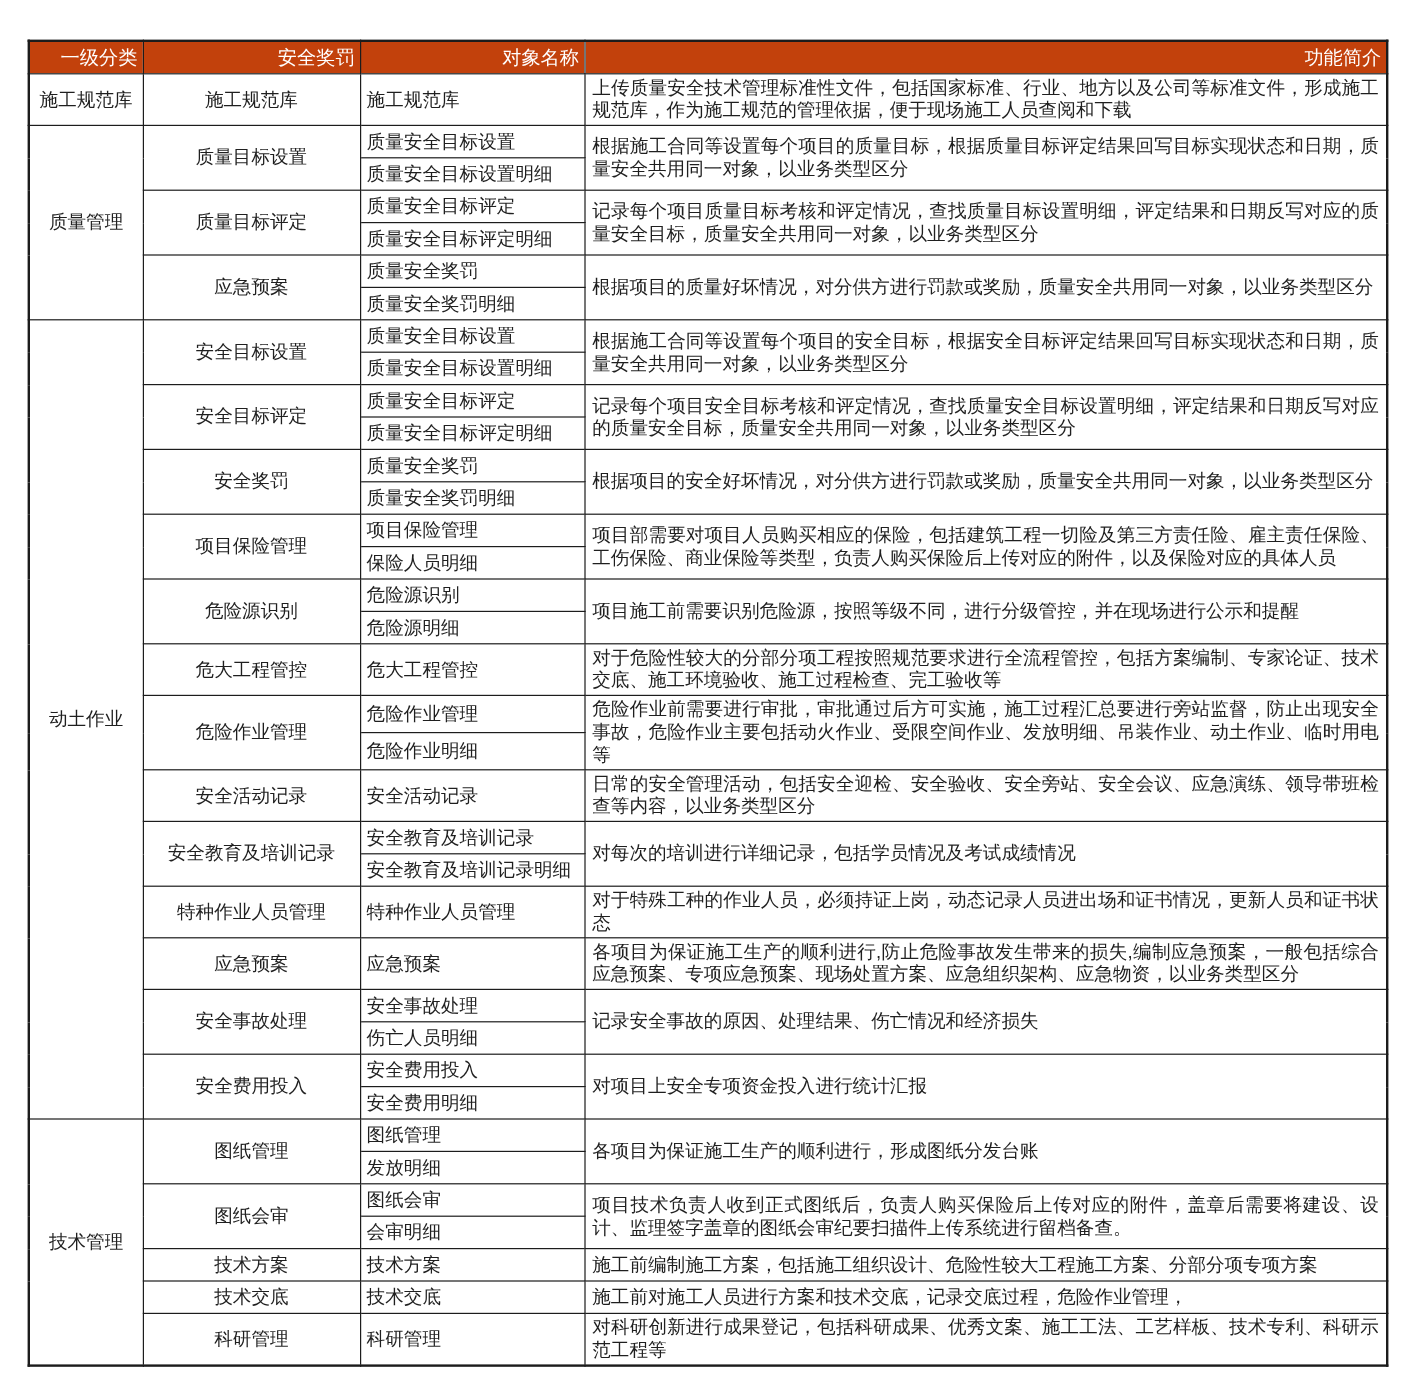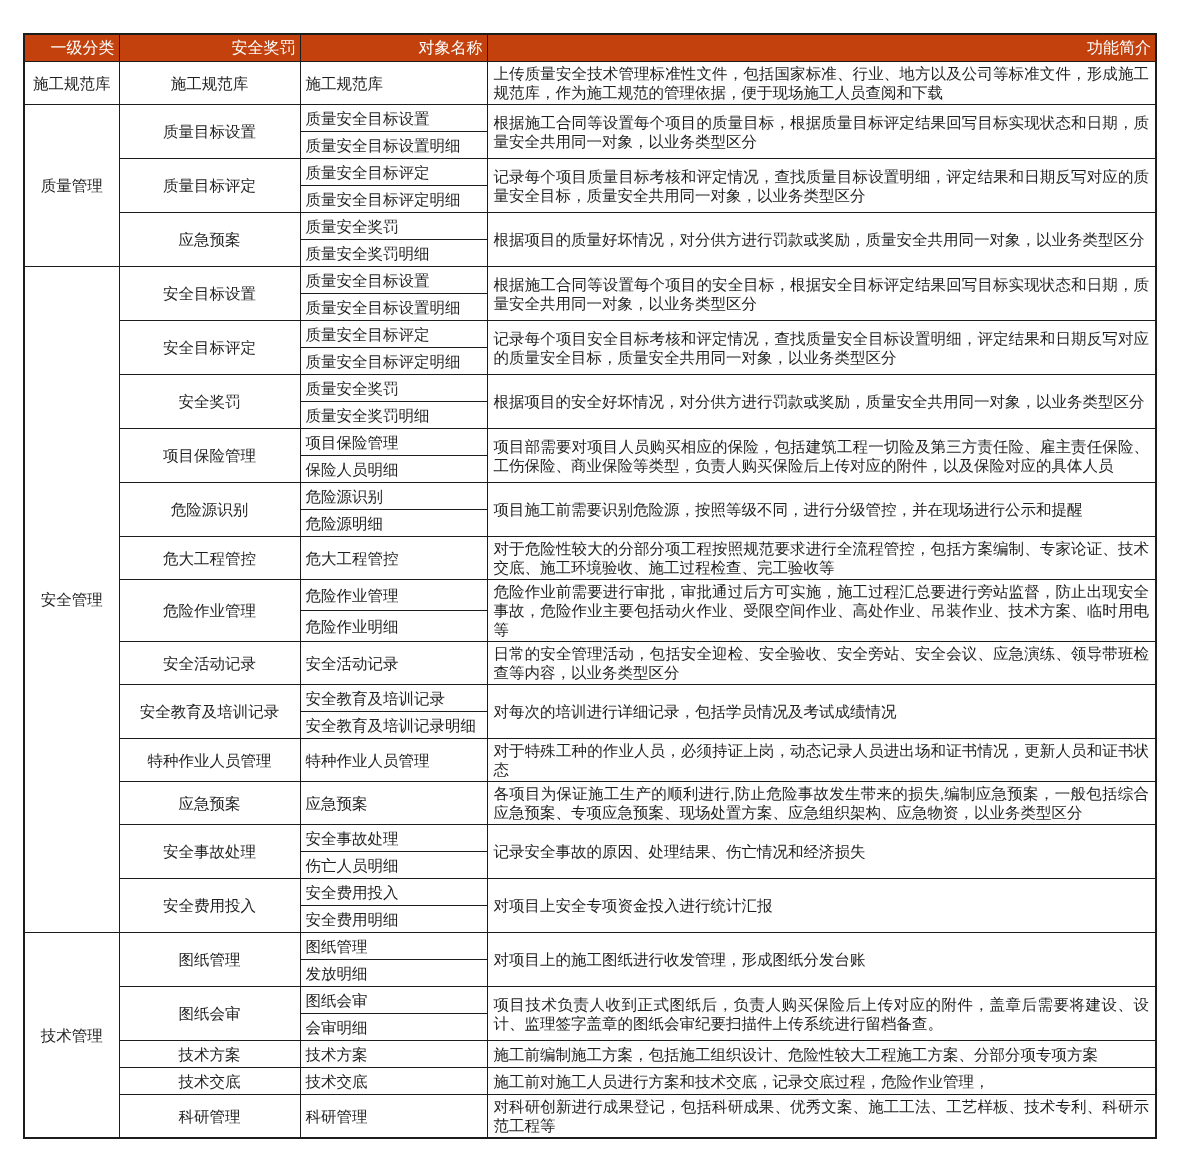--- a/index.html
+++ b/index.html
@@ -72,21 +72,21 @@
         </tr>
         <tr>
           <td class="menu" rowspan="2">应急预案</td>
           <td class="obj">质量安全奖罚</td>
           <td class="desc" rowspan="2">根据项目的质量好坏情况，对分供方进行罚款或奖励，质量安全共用同一对象，以业务类型区分</td>
         </tr>
         <tr>
           <td class="obj">质量安全奖罚明细</td>
         </tr>
         <tr>
-          <td class="cat" rowspan="22">安全管理</td>
+          <td class="cat" rowspan="22">动土作业</td>
           <td class="menu" rowspan="2">安全目标设置</td>
           <td class="obj">质量安全目标设置</td>
           <td class="desc" rowspan="2">根据施工合同等设置每个项目的安全目标，根据安全目标评定结果回写目标实现状态和日期，质量安全共用同一对象，以业务类型区分</td>
         </tr>
         <tr>
           <td class="obj">质量安全目标设置明细</td>
         </tr>
         <tr>
           <td class="menu" rowspan="2">安全目标评定</td>
           <td class="obj">质量安全目标评定</td>
@@ -120,21 +120,21 @@
           <td class="obj">危险源明细</td>
         </tr>
         <tr>
           <td class="menu" rowspan="1">危大工程管控</td>
           <td class="obj">危大工程管控</td>
           <td class="desc" rowspan="1">对于危险性较大的分部分项工程按照规范要求进行全流程管控，包括方案编制、专家论证、技术交底、施工环境验收、施工过程检查、完工验收等</td>
         </tr>
         <tr>
           <td class="menu" rowspan="2">危险作业管理</td>
           <td class="obj">危险作业管理</td>
-          <td class="desc" rowspan="2">危险作业前需要进行审批，审批通过后方可实施，施工过程汇总要进行旁站监督，防止出现安全事故，危险作业主要包括动火作业、受限空间作业、高处作业、吊装作业、技术方案、临时用电等</td>
+          <td class="desc" rowspan="2">危险作业前需要进行审批，审批通过后方可实施，施工过程汇总要进行旁站监督，防止出现安全事故，危险作业主要包括动火作业、受限空间作业、发放明细、吊装作业、动土作业、临时用电等</td>
         </tr>
         <tr>
           <td class="obj">危险作业明细</td>
         </tr>
         <tr>
           <td class="menu" rowspan="1">安全活动记录</td>
           <td class="obj">安全活动记录</td>
           <td class="desc" rowspan="1">日常的安全管理活动，包括安全迎检、安全验收、安全旁站、安全会议、应急演练、领导带班检查等内容，以业务类型区分</td>
         </tr>
         <tr>
@@ -168,21 +168,21 @@
           <td class="obj">安全费用投入</td>
           <td class="desc" rowspan="2">对项目上安全专项资金投入进行统计汇报</td>
         </tr>
         <tr>
           <td class="obj">安全费用明细</td>
         </tr>
         <tr>
           <td class="cat" rowspan="7">技术管理</td>
           <td class="menu" rowspan="2">图纸管理</td>
           <td class="obj">图纸管理</td>
-          <td class="desc" rowspan="2">对项目上的施工图纸进行收发管理，形成图纸分发台账</td>
+          <td class="desc" rowspan="2">各项目为保证施工生产的顺利进行，形成图纸分发台账</td>
         </tr>
         <tr>
           <td class="obj">发放明细</td>
         </tr>
         <tr>
           <td class="menu" rowspan="2">图纸会审</td>
           <td class="obj">图纸会审</td>
           <td class="desc" rowspan="2">项目技术负责人收到正式图纸后，负责人购买保险后上传对应的附件，盖章后需要将建设、设计、监理签字盖章的图纸会审纪要扫描件上传系统进行留档备查。</td>
         </tr>
         <tr>

